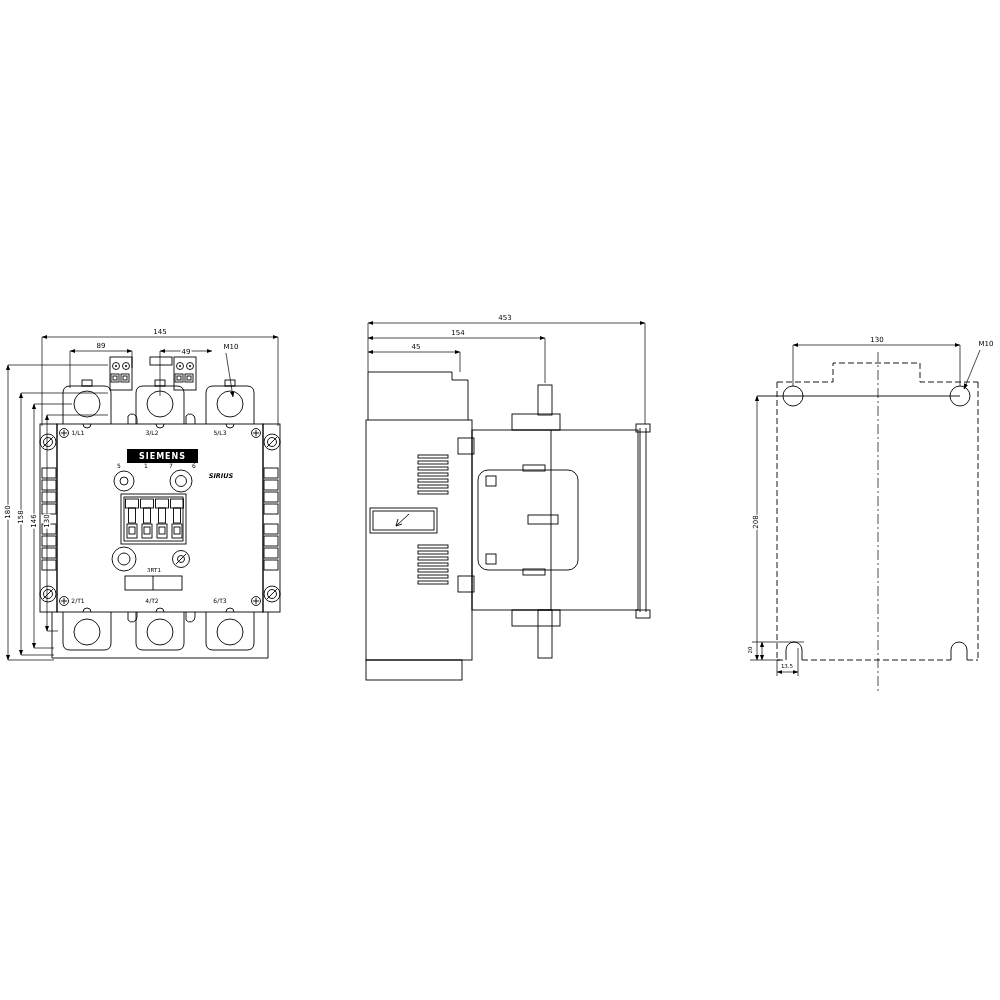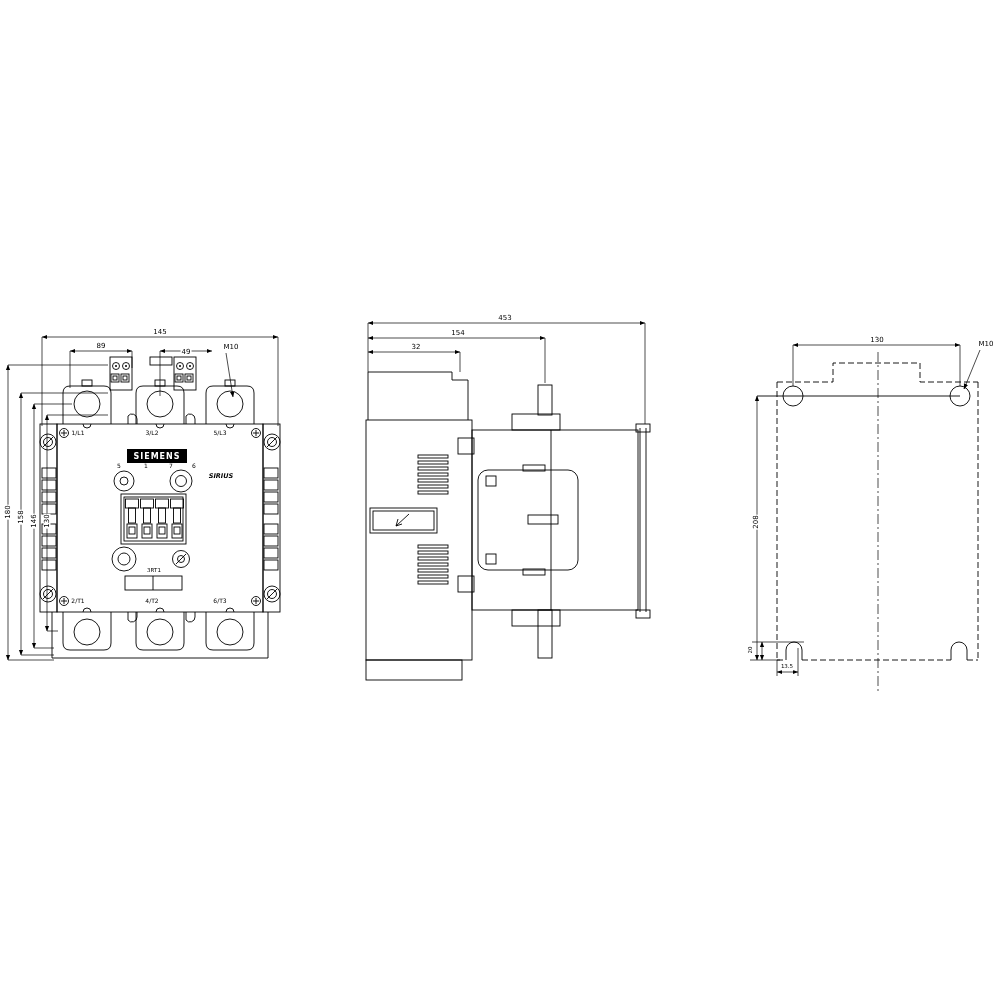--- a/index.html
+++ b/index.html
@@ -10,21 +10,21 @@
   .thin{stroke:#000;stroke-width:0.7;fill:none;}
   .dash{stroke-dasharray:6 3;}
   .cl{stroke-dasharray:10 3 2 3;}
   .fillb{fill:#000;stroke:none;}
   .lbl{position:absolute;transform:translate(-50%,-50%);font-size:7px;line-height:1;
        background:#fff;padding:0 1px;white-space:nowrap;}
   .rot{transform:translate(-50%,-50%) rotate(-90deg);}
   .s6{font-size:6px;}
   .s55{font-size:5.5px;}
   .nobg{background:transparent;}
-  .brand{position:absolute;left:127px;top:449px;width:60px;height:14px;background:#000;color:#fff;
+  .brand{position:absolute;left:127px;top:449px;width:71px;height:14px;background:#000;color:#fff;
          display:flex;align-items:center;justify-content:center;font-size:8px;font-weight:bold;
          letter-spacing:1px;}
   .sirius{position:absolute;transform:translate(-50%,-50%);left:221px;top:456px;font-size:6.5px;
           font-weight:bold;font-style:italic;background:#fff;margin-top:20px;}
 </style>
 </head>
 <body>
 
 <div class="canvas">
 
@@ -314,21 +314,21 @@
 <div class="sirius">SIRIUS</div>
 <div class="lbl s55 nobg" style="left:154px;top:571px">3RT1</div>
 
 <div class="lbl s6 nobg" style="left:119px;top:466px">5</div>
 <div class="lbl s6 nobg" style="left:146px;top:466px">1</div>
 <div class="lbl s6 nobg" style="left:171px;top:466px">7</div>
 <div class="lbl s6 nobg" style="left:194px;top:466px">6</div>
 
 <div class="lbl" style="left:505px;top:318px">453</div>
 <div class="lbl" style="left:458px;top:333px">154</div>
-<div class="lbl" style="left:416px;top:347px">32</div>
+<div class="lbl" style="left:416px;top:347px">45</div>
 
 <div class="lbl" style="left:877px;top:340px">130</div>
 <div class="lbl" style="left:986px;top:344px">M10</div>
 <div class="lbl rot" style="left:756px;top:522px">208</div>
 <div class="lbl rot s55" style="left:751px;top:650px">20</div>
 <div class="lbl s55" style="left:787px;top:667px">13.5</div>
 
 </div>
 
 </body></html>

